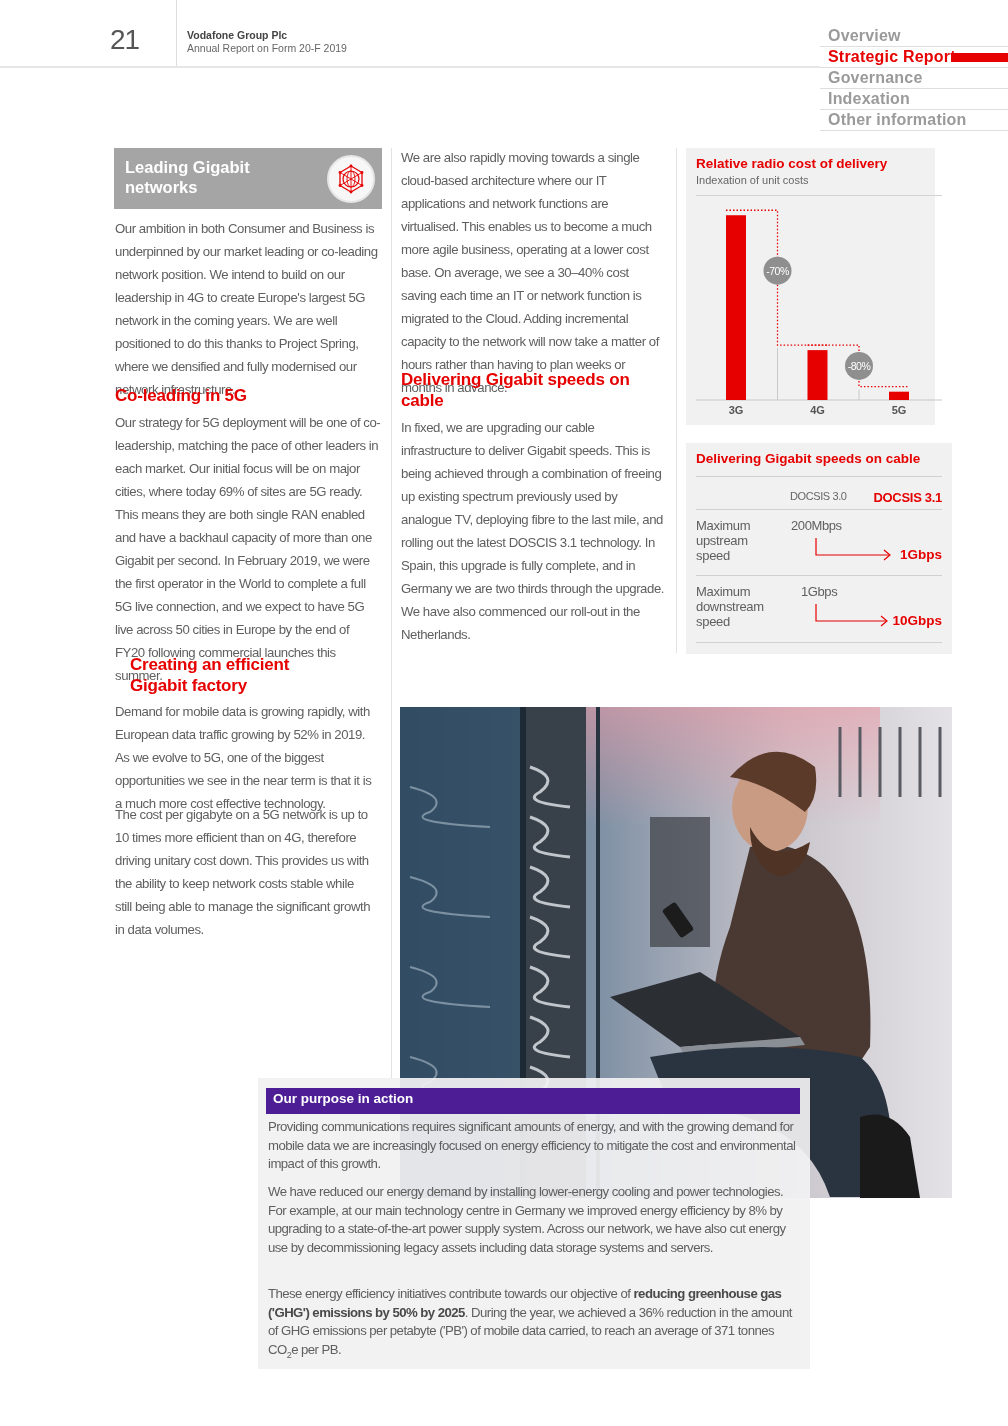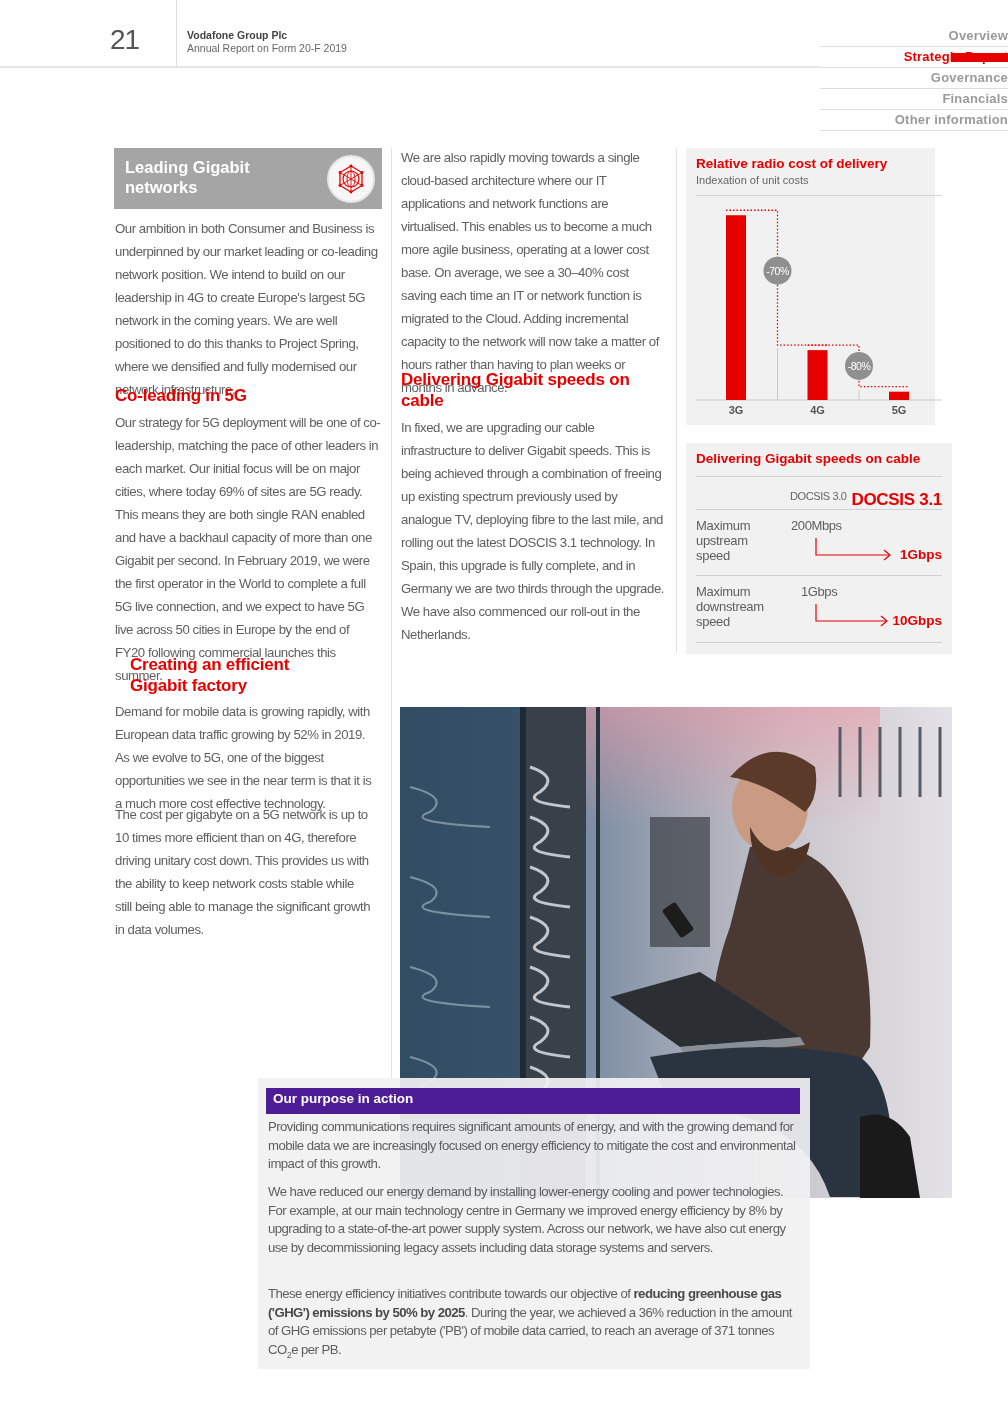--- a/index.html
+++ b/index.html
@@ -8,21 +8,21 @@
 
   
   .page-number { position: absolute; left: 110px; top: 24px; width: 34px; font-size: 28px; font-weight: 300; color: #555; letter-spacing: -1px; }
   .header-divider-v { position: absolute; left: 176px; top: 0; width: 1px; height: 66px; background: #dcdcdc; }
   .header-divider-h { position: absolute; left: 0; top: 66px; width: 820px; height: 2px; background: #e6e6e6; }
   .company { position: absolute; left: 187px; top: 29px; font-size: 10.5px; font-weight: bold; color: #444; }
   .report { position: absolute; left: 187px; top: 42px; font-size: 10.5px; color: #666; text-align: right; }
 
   
   .nav { position: absolute; left: 820px; top: 26px; width: 188px; }
-  .nav-item { position: relative; height: 21px; border-bottom: 1px solid #dedede; font-size: 13px; font-weight: bold; color: #9a9a9a; padding-left: 8px; line-height: 20px; letter-spacing: 0.2px; cursor: pointer; text-align: right; }
+  .nav-item { position: relative; height: 21px; border-bottom: 1px solid #dedede; font-size: 16px; font-weight: bold; color: #9a9a9a; padding-left: 8px; line-height: 20px; letter-spacing: 0.2px; cursor: pointer; }
   .nav-item.active { color: #e60000; }
   .nav-item .bar { position: absolute; left: 131px; top: 6px; width: 57px; height: 9px; background: #e60000; }
 
   
   .col-div { position: absolute; width: 1px; background: #e2e2e2; }
 
   
   .lgn-box { position: absolute; left: 114px; top: 148px; width: 268px; height: 61px; background: #a5a5a5; }
   .lgn-title { position: absolute; left: 11px; top: 9px; font-size: 16.5px; font-weight: bold; color: #fff; line-height: 20px; width: 170px; }
   .lgn-iconwrap { position: absolute; right: 7px; top: 7px; width: 48px; height: 48px; border-radius: 50%; background: #f7f7f7; border: 2px solid #e6e6e6; display: flex; align-items: center; justify-content: center; }
@@ -37,21 +37,21 @@
   .chart-title { position: absolute; left: 10px; top: 8px; font-size: 13.5px; font-weight: bold; color: #e60000; }
   .chart-sub { position: absolute; left: 10px; top: 26px; font-size: 11px; color: #666; }
   .chart-rule { position: absolute; left: 10px; top: 47px; width: 246px; height: 1px; background: #d3d3d3; }
   .chart-svg { position: absolute; left: 0; top: 0; }
 
   
   .cable-box { position: absolute; left: 686px; top: 443px; width: 266px; height: 211px; background: #f1f1f2; }
   .cable-title { position: absolute; left: 10px; top: 8px; font-size: 13.5px; font-weight: bold; color: #e60000; }
   .cable-rule { position: absolute; left: 10px; width: 246px; height: 1px; background: #d0d0d0; }
   .cable-h30 { position: absolute; left: 104px; top: 47px; font-size: 11px; color: #666; letter-spacing: -0.4px; }
-  .cable-h31 { position: absolute; right: 10px; top: 47px; font-size: 17px; font-weight: bold; color: #e60000; letter-spacing: -0.3px; }
+  .cable-h31 { position: absolute; right: 10px; top: 47px; font-size: 13px; font-weight: bold; color: #e60000; letter-spacing: -0.3px; }
   .cable-label { position: absolute; left: 10px; font-size: 13px; line-height: 15px; color: #5f5f5f; width: 80px; letter-spacing: -0.3px; }
   .cable-old { position: absolute; font-size: 13px; color: #5f5f5f; letter-spacing: -0.4px; }
   .cable-new { position: absolute; right: 10px; font-size: 13.5px; font-weight: bold; color: #e60000; }
 
   
   .photo { position: absolute; left: 400px; top: 707px; width: 552px; height: 491px; overflow: hidden; background: #2d3b48; }
 
   
   .purpose { position: absolute; left: 258px; top: 1078px; width: 552px; height: 291px; background: rgba(241,241,242,0.93); }
   .purpose-bar { position: absolute; left: 8px; top: 10px; width: 534px; height: 26px; background: #4c1d95; }
@@ -65,21 +65,21 @@
 <div class="page-number">21</div>
 <div class="header-divider-v"></div>
 <div class="header-divider-h"></div>
 <div class="company">Vodafone Group Plc</div>
 <div class="report">Annual Report on Form 20-F 2019</div>
 
 <div class="nav">
   <div class="nav-item"><span>Overview</span></div>
   <div class="nav-item active"><span>Strategic Report</span><span class="bar"></span></div>
   <div class="nav-item"><span>Governance</span></div>
-  <div class="nav-item"><span>Financials</span></div>
+  <div class="nav-item"><span>Indexation</span></div>
   <div class="nav-item"><span>Other information</span></div>
 </div>
 
 <div class="col-div" style="left:391px; top:148px; height:930px;"></div>
 <div class="col-div" style="left:676px; top:148px; height:505px;"></div>
 
 <div class="lgn-box">
   <div class="lgn-title">Leading Gigabit networks</div>
   <div class="lgn-iconwrap">
     <svg width="30" height="30" viewBox="0 0 30 30">

